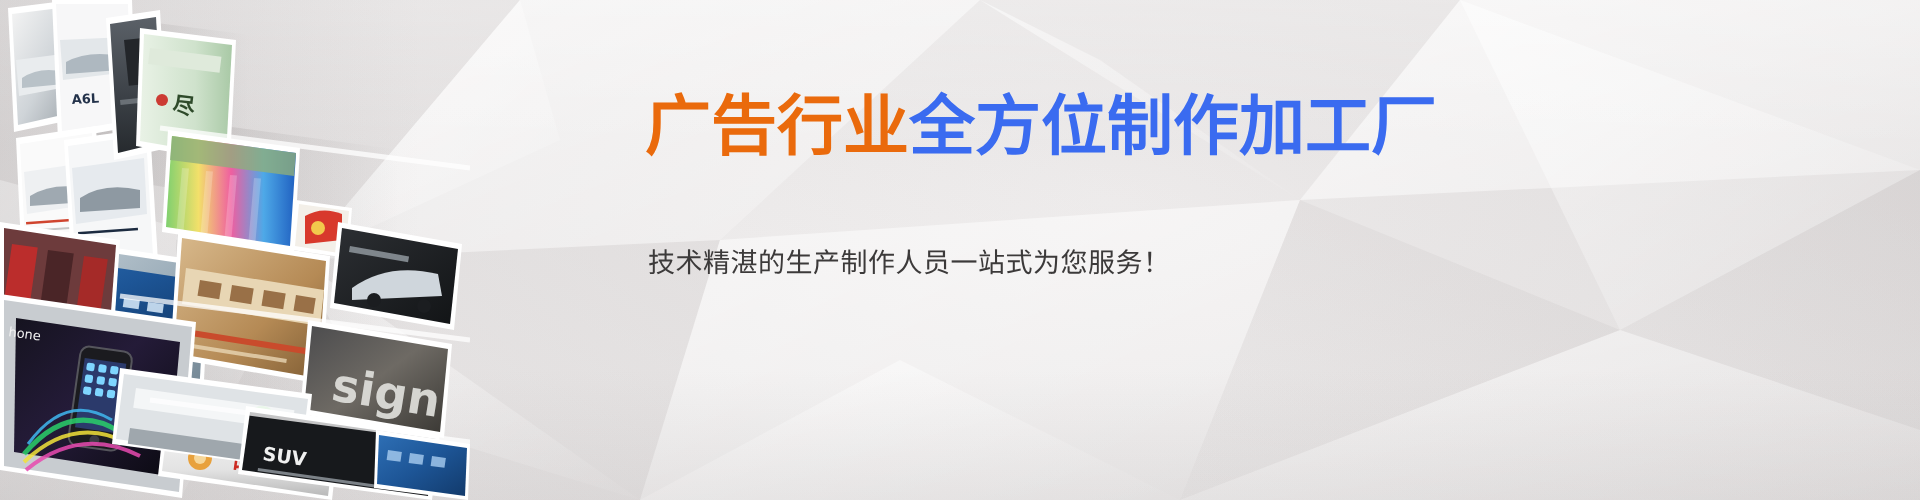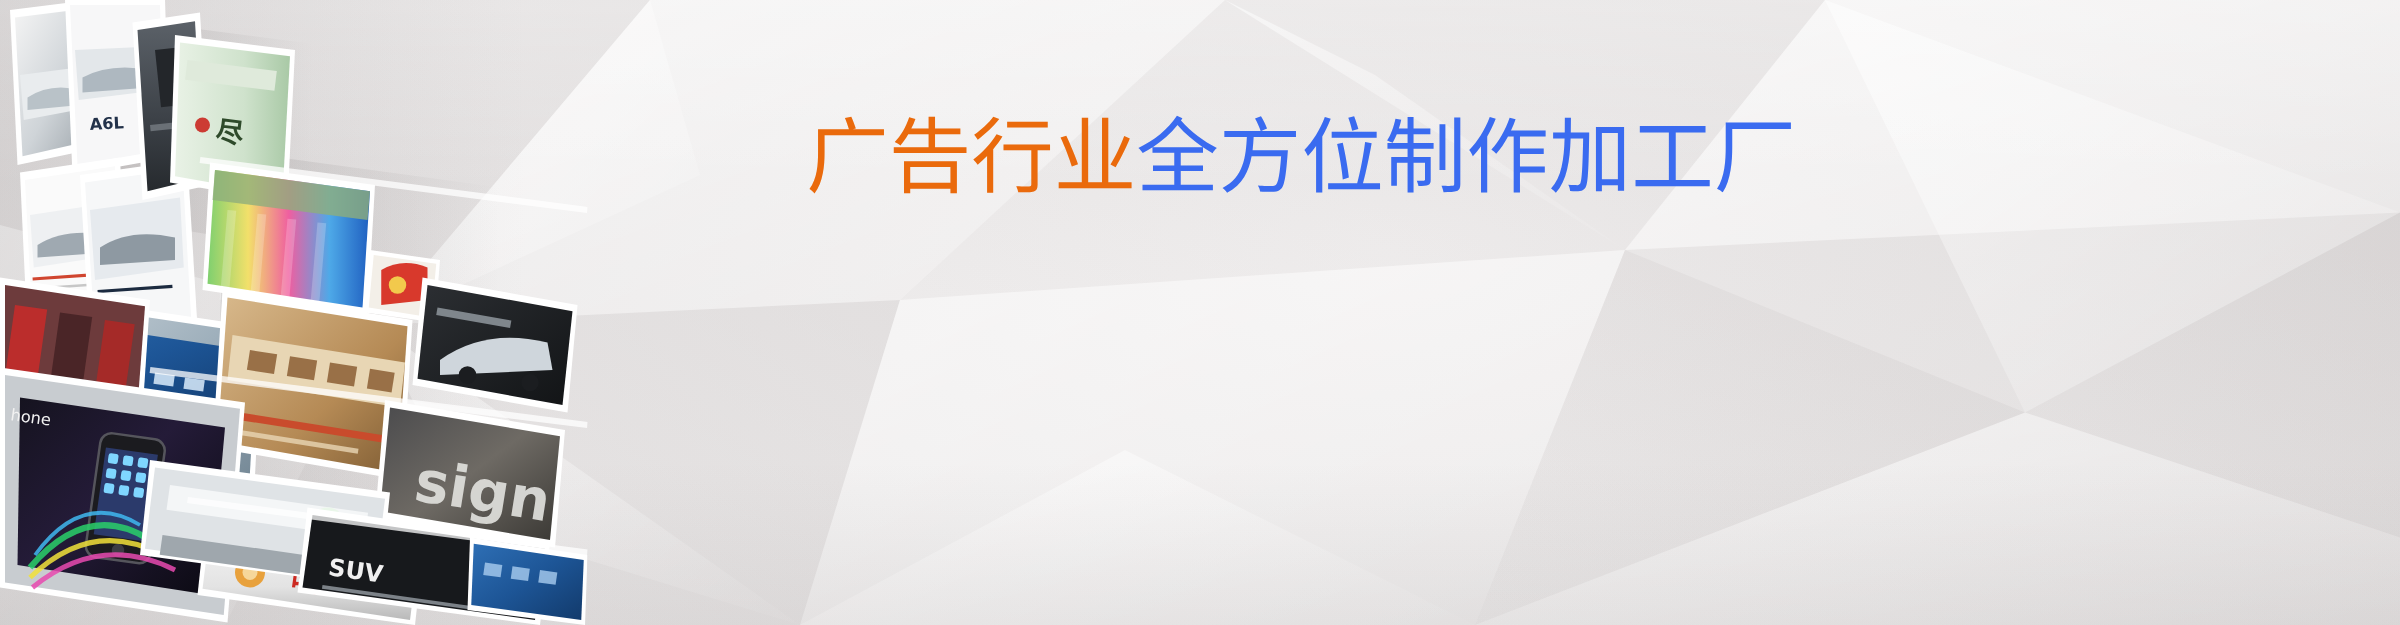--- a/index.html
+++ b/index.html
@@ -58,21 +58,21 @@
   
   .headline-wrap {
     position: absolute;
     left: 645px;
     top: 92px;
     white-space: nowrap;
   }
   .headline {
     font-size: 66px;
     line-height: 70px;
-    font-weight: normal;
+    font-weight: bold;
     letter-spacing: 0px;
     margin: 0;
     white-space: nowrap;
   }
   .hl-orange { color: #ea6a0c; }
   .hl-blue   { color: #3a6bf0; }
 
   
   .sub-wrap {
     position: absolute;
@@ -385,15 +385,16 @@
         <path d="M150,400 L470,442"></path>
       </g>
     </svg>
   </div>
 
   <div class="headline-wrap">
     <h1 class="headline"><span class="hl-orange">广告行业</span><span class="hl-blue">全方位制作加工厂</span></h1>
   </div>
 
   <div class="sub-wrap">
+    <p class="subline">技术精湛的生产制作人员一站式为您服务！</p>
   </div>
 
 </div>
 
 </body></html>

